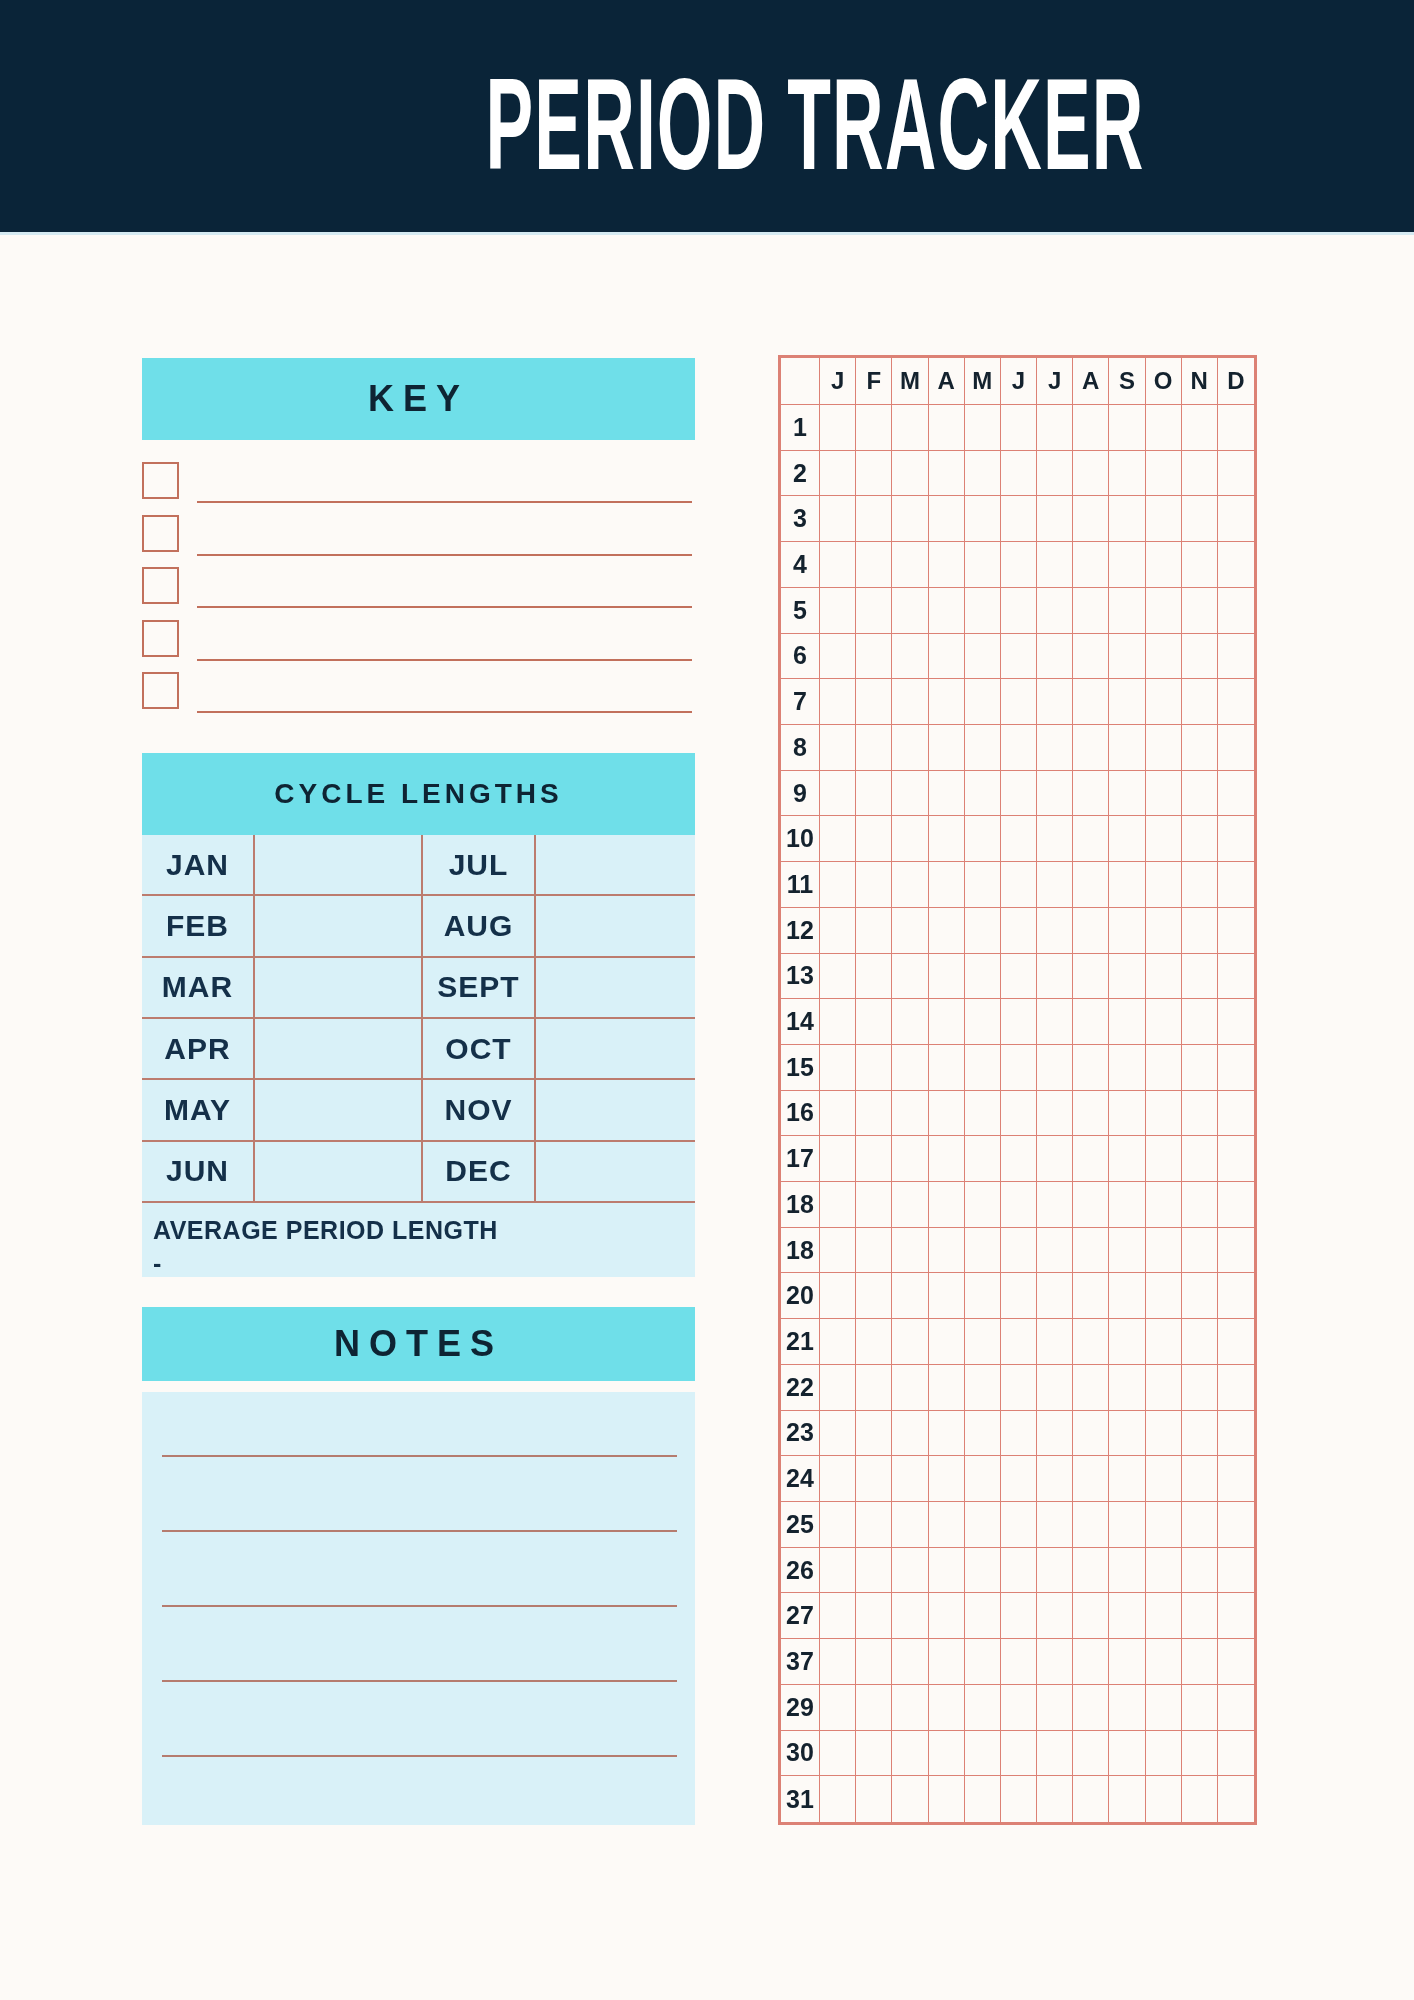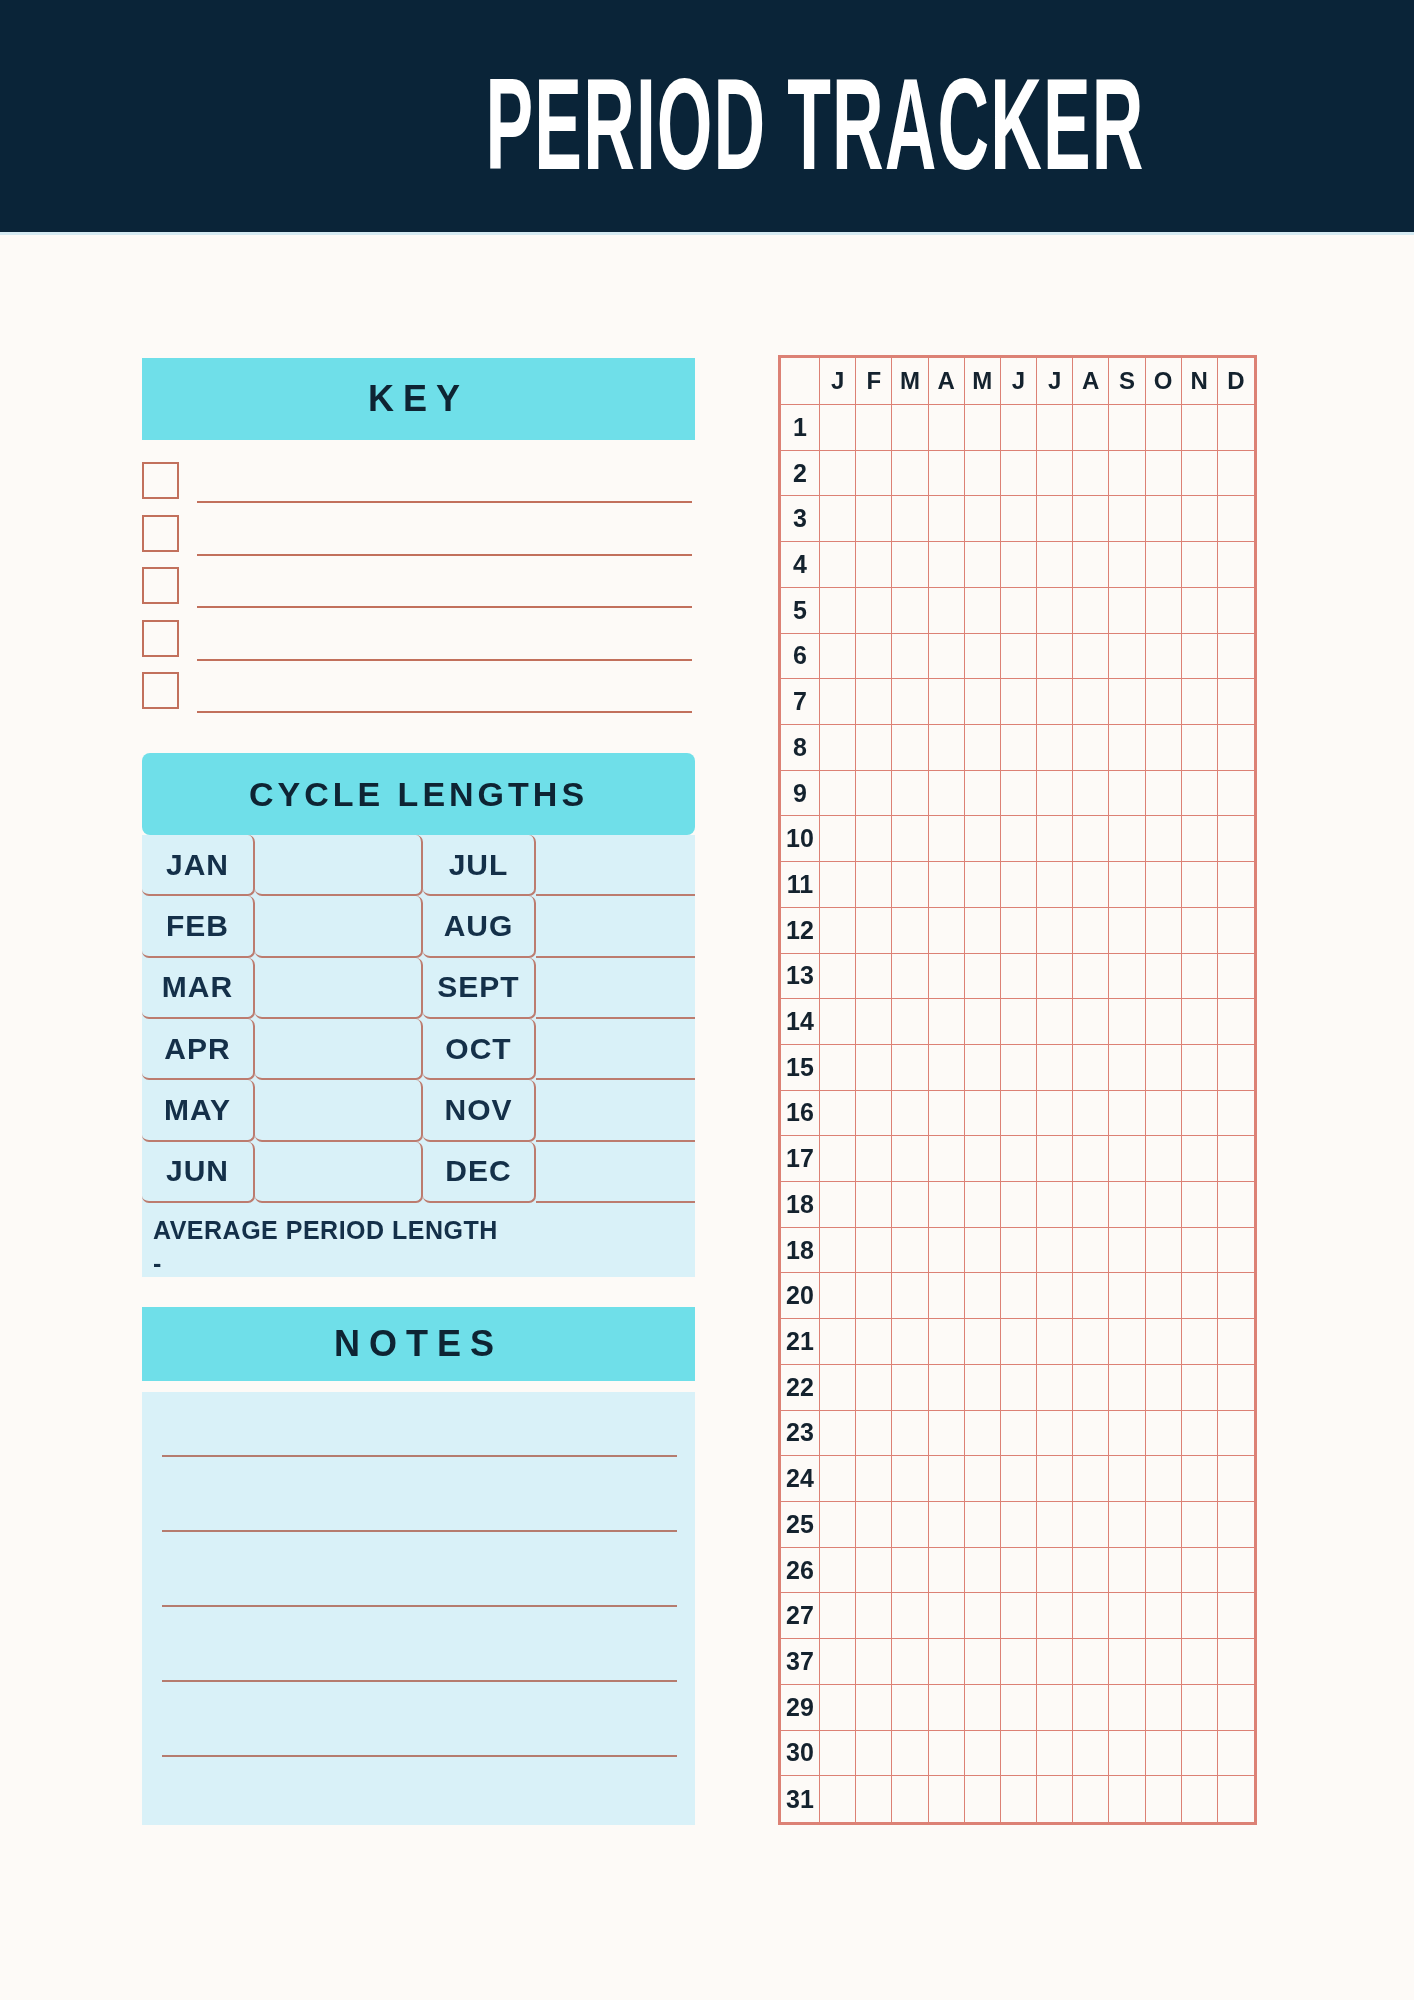--- a/index.html
+++ b/index.html
@@ -37,21 +37,21 @@
     line-height:1;
   }
   
   .section-bar{
     position:absolute;left:142px;width:553px;
     background:var(--accent-cyan);
     display:flex;align-items:center;justify-content:center;
     color:var(--text-navy);font-weight:bold;
   }
   .bar-key{top:358px;height:82px;font-size:36px;letter-spacing:9px;}
-  .bar-cycle{top:753px;height:82px;font-size:34px;letter-spacing:4px;border-radius:8px;}
+  .bar-cycle{top:753px;height:82px;font-size:28px;letter-spacing:4px;}
   .bar-notes{top:1307px;height:74px;font-size:36px;letter-spacing:9px;}
   
   .key-list{
     position:absolute;left:142px;top:440px;width:553px;padding-top:10.5px;
   }
   .key-row{position:relative;height:52.5px;}
   .key-box{
     position:absolute;left:0;bottom:4px;width:37px;height:37px;
     border:2.5px solid var(--coral);background:transparent;
   }
@@ -64,21 +64,21 @@
     position:absolute;left:142px;top:835px;width:553px;height:368px;
     background:var(--panel-blue);
     display:grid;
     grid-template-columns:113px 168px 113px 1fr;
     grid-template-rows:repeat(6,1fr);
   }
   .c-cell{
     border-bottom:2px solid var(--table-line);
     display:flex;align-items:center;justify-content:center;
   }
-  .c-r{border-right:2px solid var(--table-line);border-radius:7px;}
+  .c-r{border-right:2px solid var(--table-line);}
   .c-label{
     color:var(--month-navy);font-weight:bold;font-size:30px;letter-spacing:1px;
   }
   .avg-area{
     position:absolute;left:142px;top:1203px;width:553px;height:74px;
     background:var(--panel-blue);
     padding:13px 0 0 11px;
   }
   .avg-label{
     color:var(--month-navy);font-weight:bold;font-size:25px;letter-spacing:0.5px;

